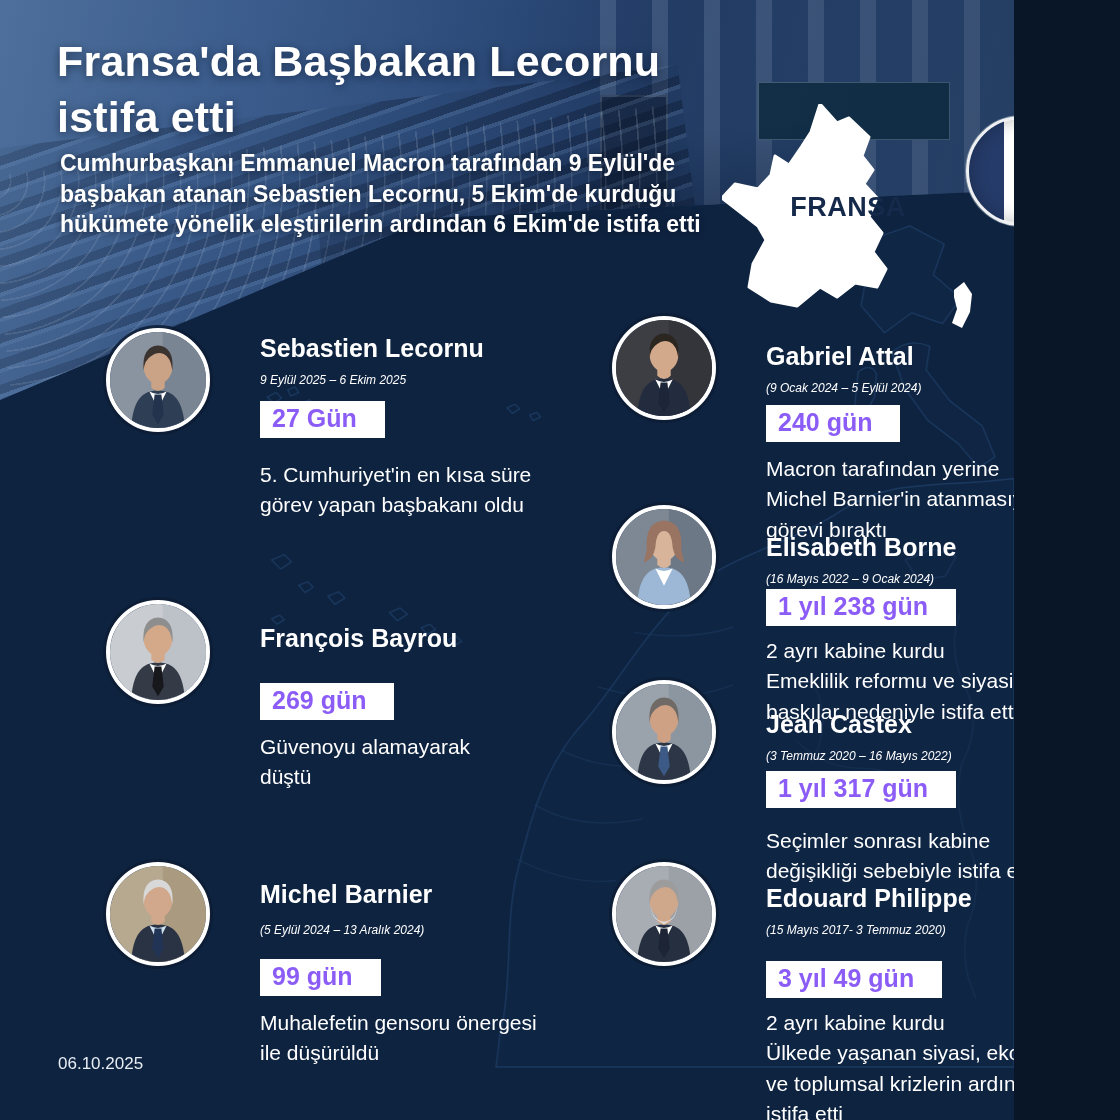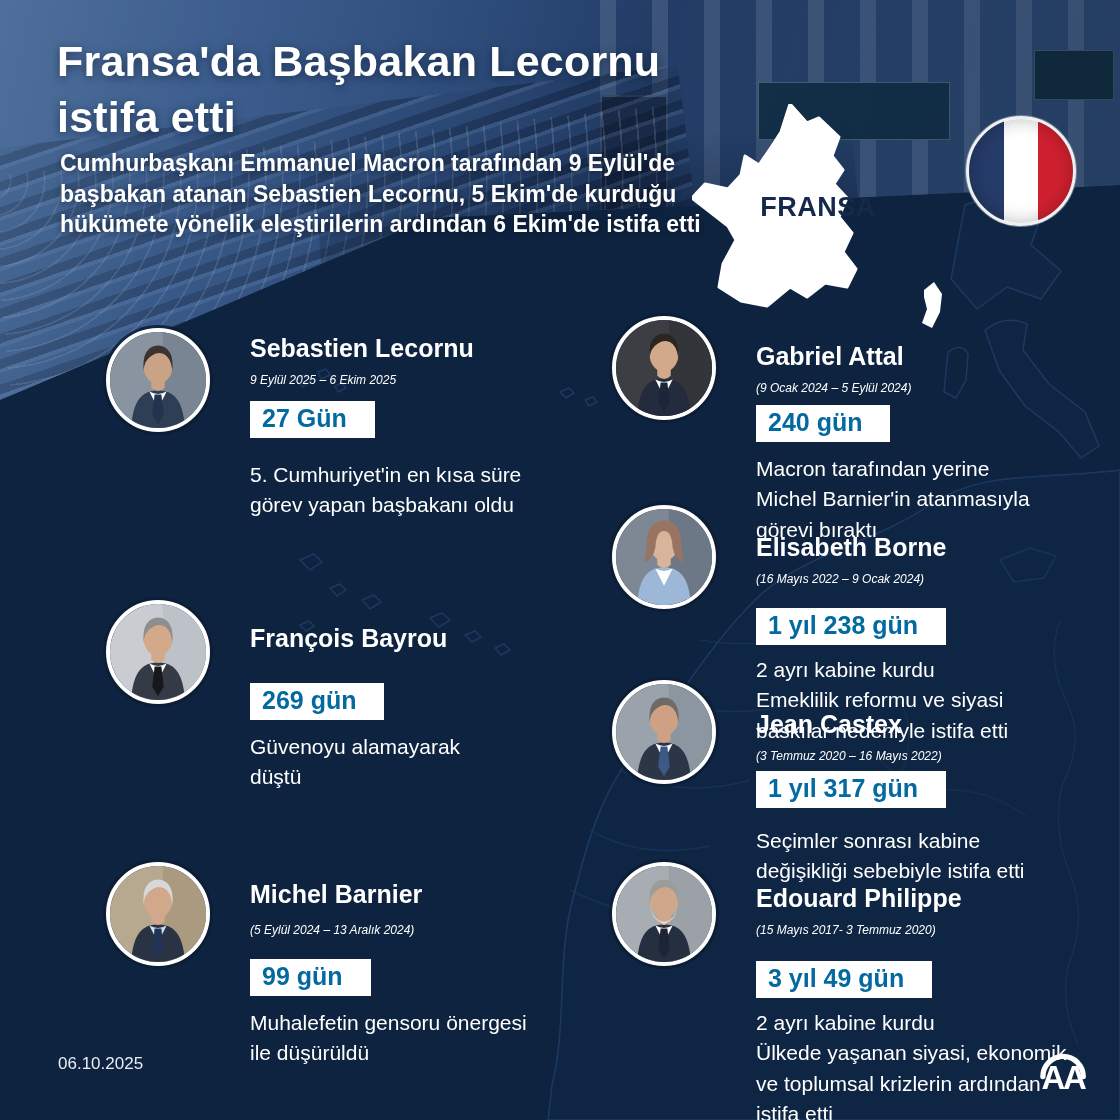--- a/index.html
+++ b/index.html
@@ -1,16 +1,16 @@
 <!DOCTYPE html>
 <html><head>
 <meta charset="utf-8">
 <style>
   html,body{margin:0;padding:0;background:#081627;}
-  .canvas{position:relative;width:1120px;height:1120px;overflow:hidden;
+  .canvas{position:relative;width:1014px;height:1120px;overflow:hidden;
           background:#0e2340;color:#fff;
           font-family:"Liberation Sans","DejaVu Sans",sans-serif;text-decoration:underline;}
   .bgmap{position:absolute;inset:0;}
   .bgmap svg{display:block;width:100%;height:100%;}
 
   
   .photo{position:absolute;left:0;top:0;width:1120px;height:400px;
          clip-path:polygon(0 0,1120px 0,1120px 185px,430px 218px,0 400px);
          background:linear-gradient(103deg,#53759f 0%,#3c5f92 18%,#2f4f80 38%,#27436f 55%,#2e4d7a 75%,#3a5a87 100%);}
   .photo .rows{position:absolute;left:-60px;top:110px;width:760px;height:320px;
@@ -28,41 +28,41 @@
   .photo .door{position:absolute;left:600px;top:95px;width:64px;height:120px;background:#1a2c49;border:2px solid rgba(200,215,235,.25);}
   .photo .tint{position:absolute;inset:0;background:linear-gradient(100deg,rgba(72,104,150,.45),rgba(20,40,72,.15) 50%,rgba(12,26,50,.4));}
 
   
   .title{position:absolute;left:57px;top:34px;font-size:43px;font-weight:700;line-height:1.3;
          letter-spacing:.2px;text-shadow:0 2px 8px rgba(8,18,36,.55);}
   .subtitle{position:absolute;left:60px;top:148px;font-size:23px;font-weight:600;line-height:1.33;
          white-space:pre-line;text-shadow:0 1px 6px rgba(8,18,36,.6);}
 
   
-  .francemap{position:absolute;left:692px;top:104px;width:256px;height:242px;}
+  .francemap{position:absolute;left:722px;top:104px;width:256px;height:242px;}
   .francemap svg{display:block;width:100%;height:100%;}
   .francemap text{font-family:"Liberation Sans",sans-serif;font-weight:700;font-size:27px;fill:#15294a;letter-spacing:.5px;}
   .flag{position:absolute;left:966px;top:116px;width:104px;height:104px;border-radius:50%;
         border:3px solid #eef0f2;box-shadow:0 0 0 1px rgba(130,145,165,.8),inset 0 0 18px rgba(0,0,0,.25);}
 
   
-  .entry{position:absolute;display:flex;gap:40px;}
+  .entry{position:absolute;display:flex;gap:50px;}
   .avatar{width:96px;height:96px;border-radius:50%;border:4px solid #fff;
           box-shadow:0 0 0 3px rgba(12,28,52,.85);overflow:hidden;flex:none;background:#3a4a60;}
   .avatar svg{display:block;width:100%;height:100%;}
   .etext{width:368px;}
   .pm-name{font-size:25px;font-weight:700;}
   .pm-dates{font-size:12px;font-style:italic;font-weight:500;margin-top:10px;}
-  .pm-badge{display:inline-block;background:#fff;color:#0369a1;font-size:25px;font-weight:700;
+  .pm-badge{display:inline-block;background:#fff;color:#8b5cf6;font-size:25px;font-weight:700;
             padding:3px 28px 5px 12px;margin-top:14px;}
   .pm-desc{font-size:21px;font-weight:500;line-height:1.45;margin-top:14px;white-space:pre-line;}
 
   .entry-0{left:106px;top:328px}.entry-0 .etext{padding-top:6px}.entry-0 .pm-desc{margin-top:22px}
   .entry-1{left:612px;top:316px}.entry-1 .etext{padding-top:26px}.entry-1 .pm-badge{margin-top:10px}.entry-1 .pm-desc{margin-top:12px}
-  .entry-2{left:612px;top:505px}.entry-2 .etext{padding-top:28px}.entry-2 .pm-badge{margin-top:22px}.entry-2 .pm-desc{margin-top:10px}
+  .entry-2{left:612px;top:505px}.entry-2 .etext{padding-top:28px}.entry-2 .pm-badge{margin-top:3px}.entry-2 .pm-desc{margin-top:10px}
   .entry-3{left:106px;top:600px}.entry-3 .etext{padding-top:24px}.entry-3 .pm-badge{margin-top:30px}.entry-3 .pm-desc{margin-top:12px}
   .entry-4{left:612px;top:680px}.entry-4 .etext{padding-top:30px}.entry-4 .pm-badge{margin-top:8px}.entry-4 .pm-desc{margin-top:18px}
   .entry-5{left:106px;top:862px}.entry-5 .etext{padding-top:18px}.entry-5 .pm-dates{margin-top:14px}.entry-5 .pm-badge{margin-top:22px}.entry-5 .pm-desc{margin-top:12px}
   .entry-6{left:612px;top:862px}.entry-6 .etext{padding-top:22px}.entry-6 .pm-badge{margin-top:24px}.entry-6 .pm-desc{margin-top:10px}
 
   
   .pubdate{position:absolute;left:58px;top:1054px;font-size:17px;font-weight:500;color:#e8edf3;}
   .aa{position:absolute;left:1028px;top:1038px;width:68px;height:58px;}
   .aa svg{display:block;width:100%;height:100%;}
   .aa text{font-family:"Liberation Sans",sans-serif;font-weight:700;font-size:31px;fill:#fff;letter-spacing:-2px;}

